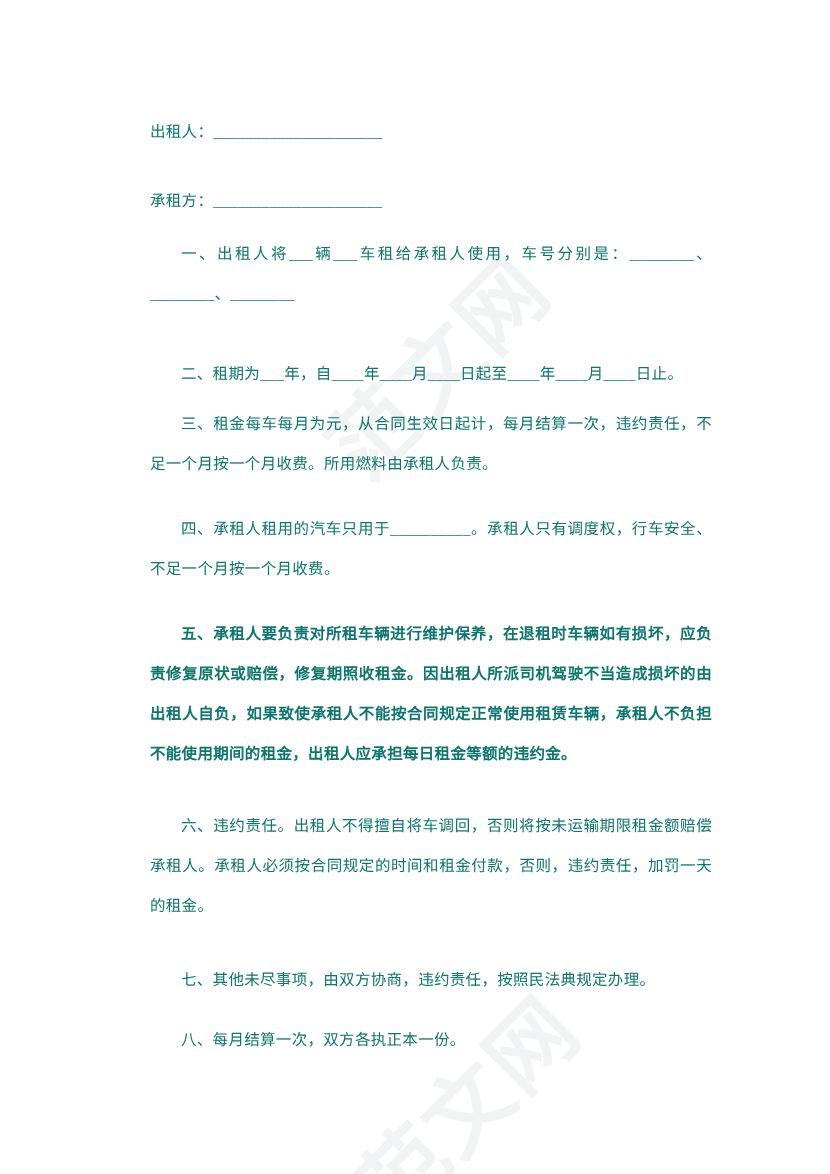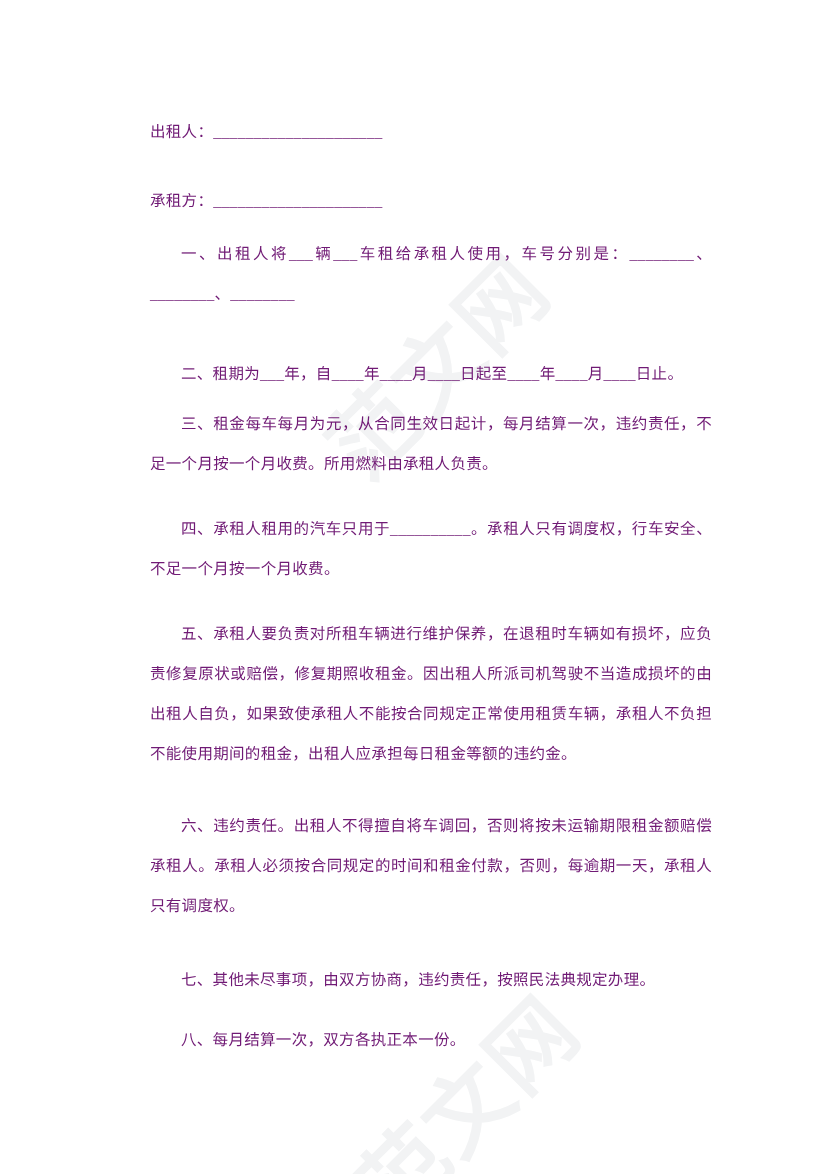--- a/index.html
+++ b/index.html
@@ -61,21 +61,21 @@
     left: 0;
     top: 0;
     width: 830px;
     z-index: 2;
   }
 
   .doc-block {
     position: absolute;
     left: 150px;
     width: 562px;
-    color: #701a75;
+    color: #0f766e;
     font-size: 15.5px;
     line-height: 40px;
     text-align: justify;
     text-justify: inter-ideograph;
     letter-spacing: 0.02em;
   }
 
   .party-line {
     white-space: nowrap;
   }
@@ -89,21 +89,21 @@
     white-space: nowrap;
   }
 
   
   .p-lessor   { top: 112px; }
   .p-lessee   { top: 181px; }
   .p-c1       { top: 234px; }
   .p-c2       { top: 354px; }
   .p-c3       { top: 404px; }
   .p-c4       { top: 509px; }
-  .p-c5       { top: 614px; }
+  .p-c5       { top: 614px; font-weight: bold; }
   .p-c6       { top: 806px; }
   .p-c7       { top: 960px; }
   .p-c8       { top: 1020px; }
 </style>
 </head>
 <body>
 
 <div id="page">
 
   <div id="watermark-layer">
@@ -120,20 +120,20 @@
     <div class="doc-block clause p-c1">一、出租人将___辆___车租给承租人使用，车号分别是：________、________、________</div>
 
     <div class="doc-block clause-flat p-c2">二、租期为___年，自____年____月____日起至____年____月____日止。</div>
 
     <div class="doc-block clause p-c3">三、租金每车每月为元，从合同生效日起计，每月结算一次，违约责任，不足一个月按一个月收费。所用燃料由承租人负责。</div>
 
     <div class="doc-block clause p-c4">四、承租人租用的汽车只用于__________。承租人只有调度权，行车安全、不足一个月按一个月收费。</div>
 
     <div class="doc-block clause p-c5">五、承租人要负责对所租车辆进行维护保养，在退租时车辆如有损坏，应负责修复原状或赔偿，修复期照收租金。因出租人所派司机驾驶不当造成损坏的由出租人自负，如果致使承租人不能按合同规定正常使用租赁车辆，承租人不负担不能使用期间的租金，出租人应承担每日租金等额的违约金。</div>
 
-    <div class="doc-block clause p-c6">六、违约责任。出租人不得擅自将车调回，否则将按未运输期限租金额赔偿承租人。承租人必须按合同规定的时间和租金付款，否则，每逾期一天，承租人只有调度权。</div>
+    <div class="doc-block clause p-c6">六、违约责任。出租人不得擅自将车调回，否则将按未运输期限租金额赔偿承租人。承租人必须按合同规定的时间和租金付款，否则，违约责任，加罚一天的租金。</div>
 
     <div class="doc-block clause-flat p-c7">七、其他未尽事项，由双方协商，违约责任，按照民法典规定办理。</div>
 
     <div class="doc-block clause-flat p-c8">八、每月结算一次，双方各执正本一份。</div>
 
   </div>
 </div>
 
 </body></html>

